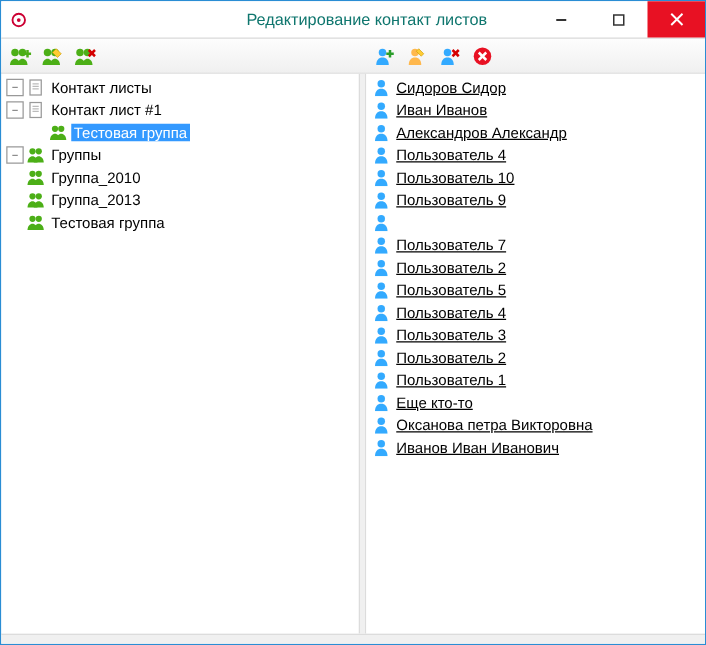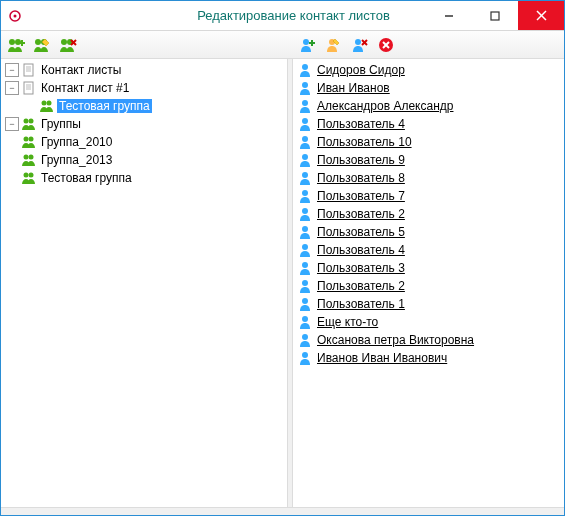--- a/index.html
+++ b/index.html
@@ -354,21 +354,20 @@
           </div>
           <div class="list-row">
             <span class="list-icon">
               <svg width="14" height="14" viewBox="0 0 14 14">
                 <g fill="#33aaff">
                   <circle cx="7" cy="4" r="3"></circle>
                   <path d="M2 14c0-4 2-6 5-6s5 2 5 6z"></path>
                 </g>
               </svg>
             </span>
-            <span>Пользователь 8</span>
           </div>
           <div class="list-row">
             <span class="list-icon">
               <svg width="14" height="14" viewBox="0 0 14 14">
                 <g fill="#33aaff">
                   <circle cx="7" cy="4" r="3"></circle>
                   <path d="M2 14c0-4 2-6 5-6s5 2 5 6z"></path>
                 </g>
               </svg>
             </span>

